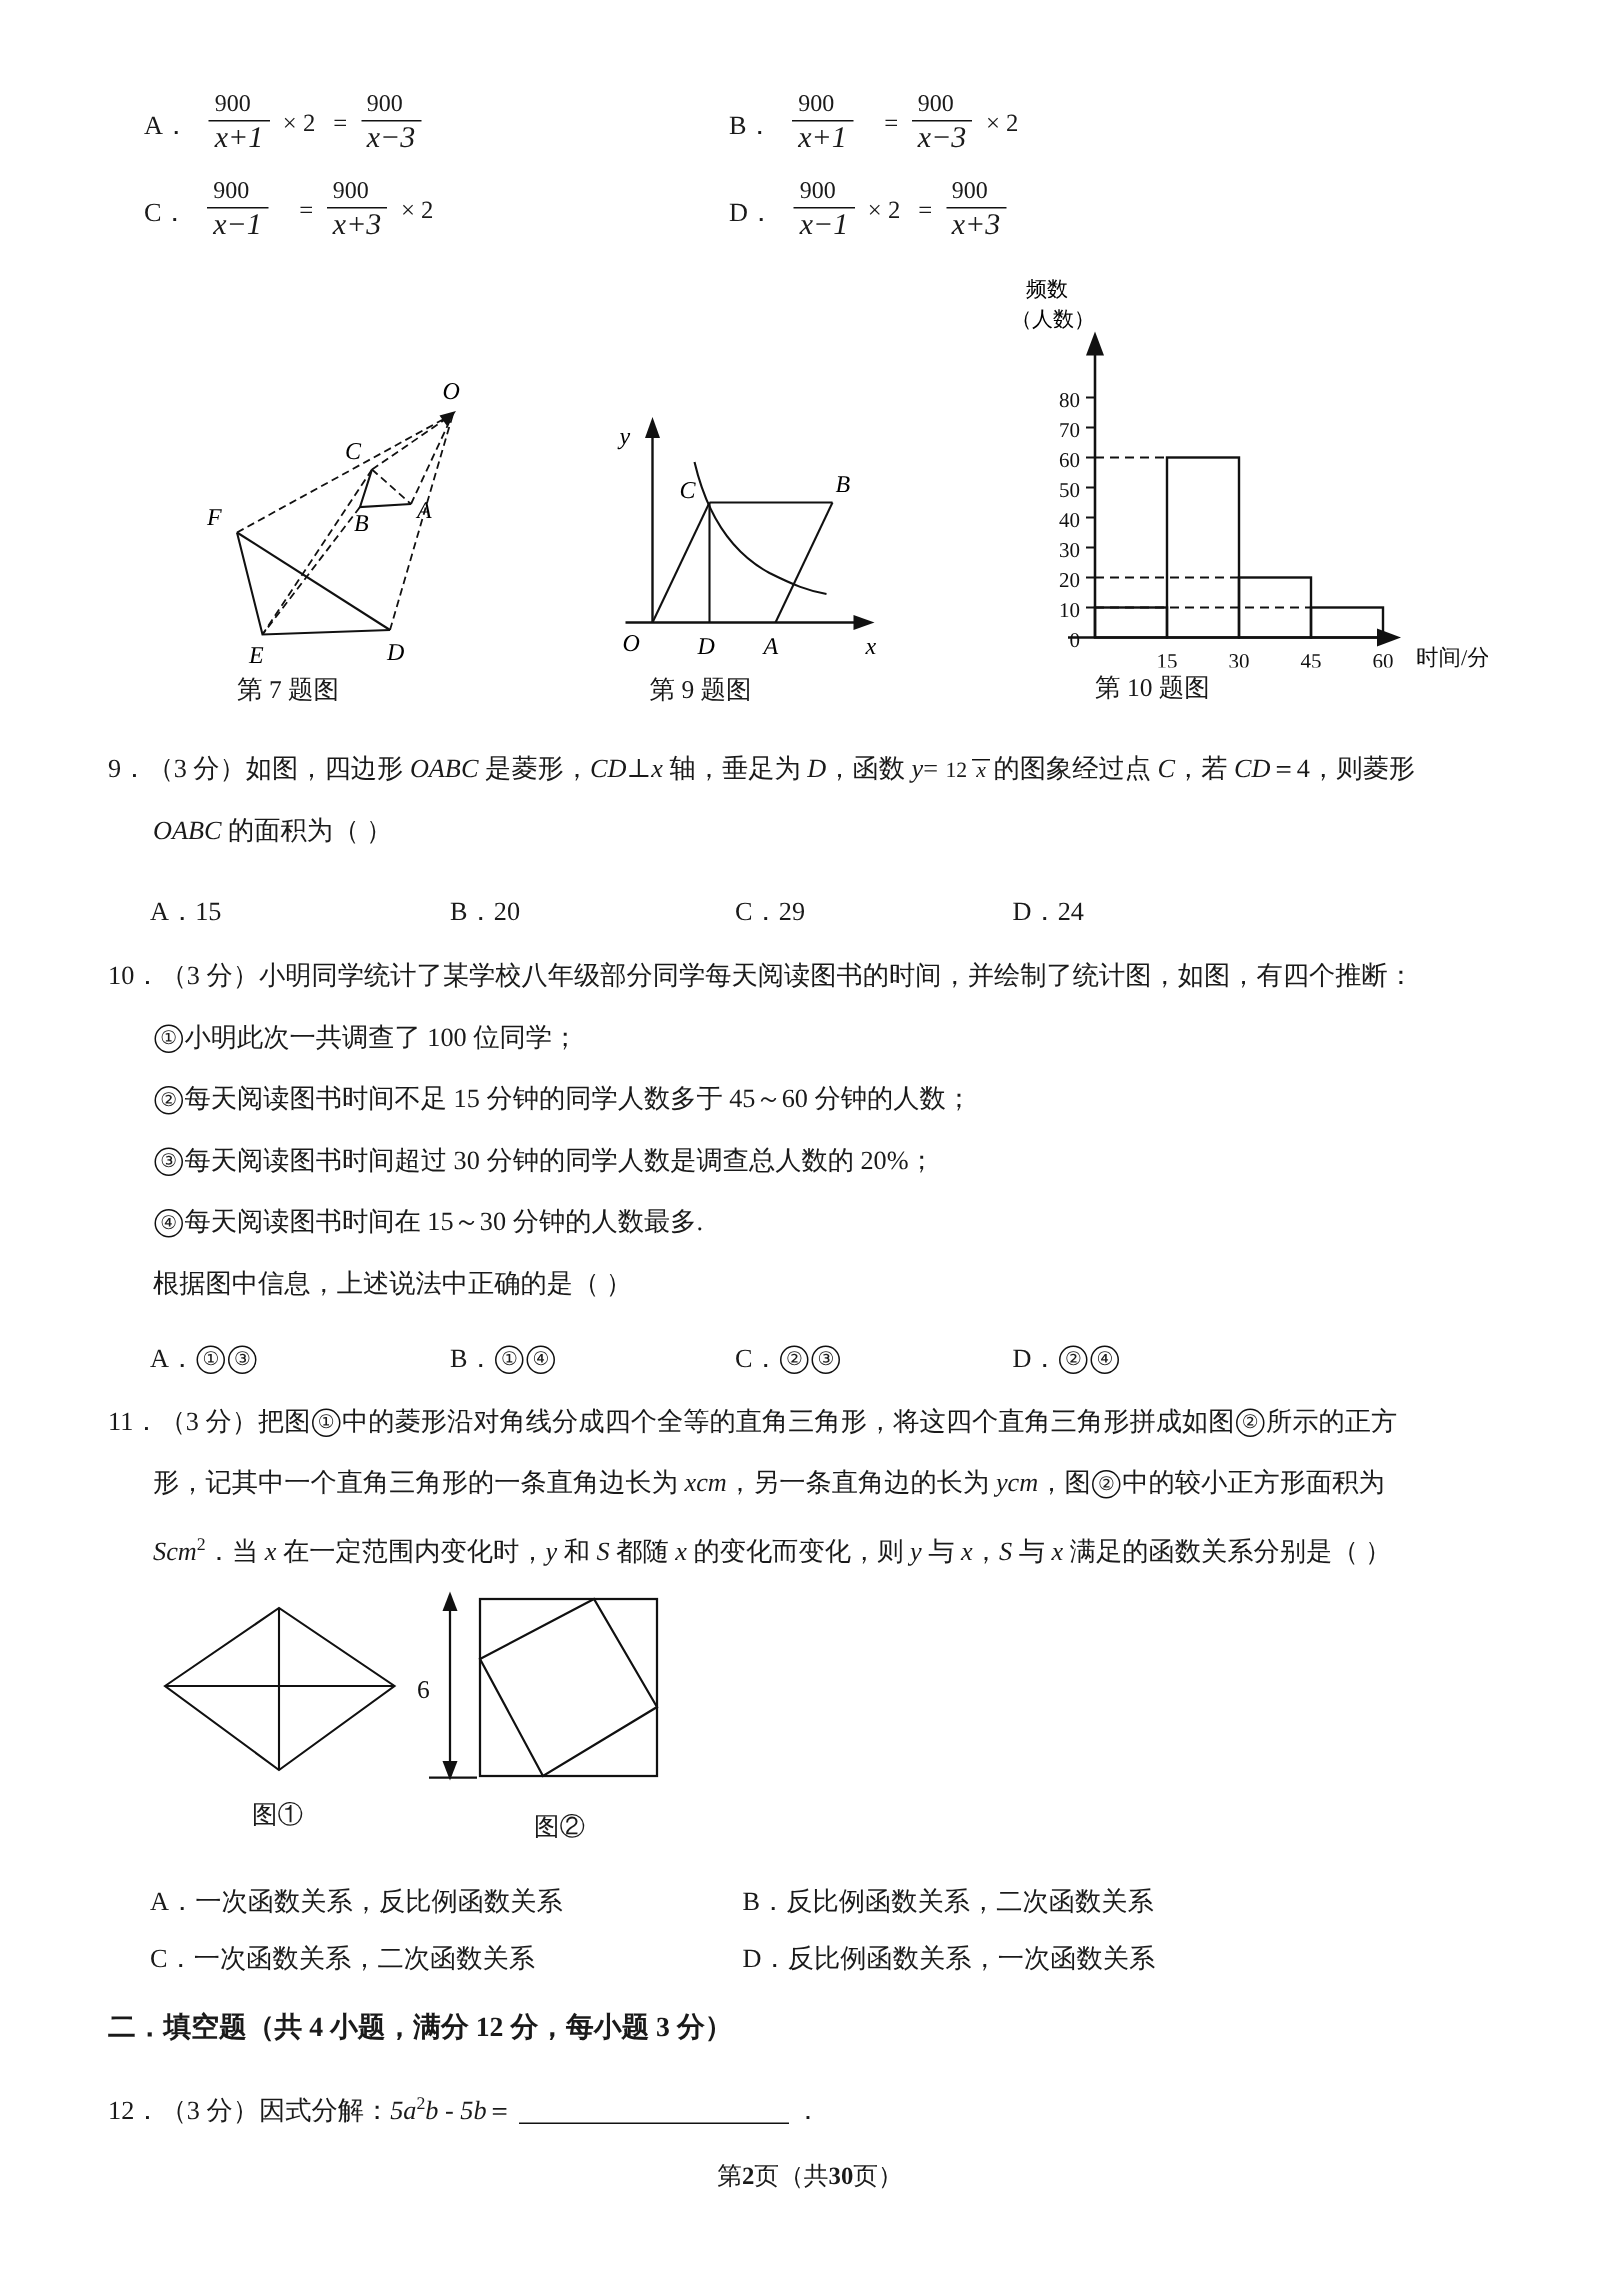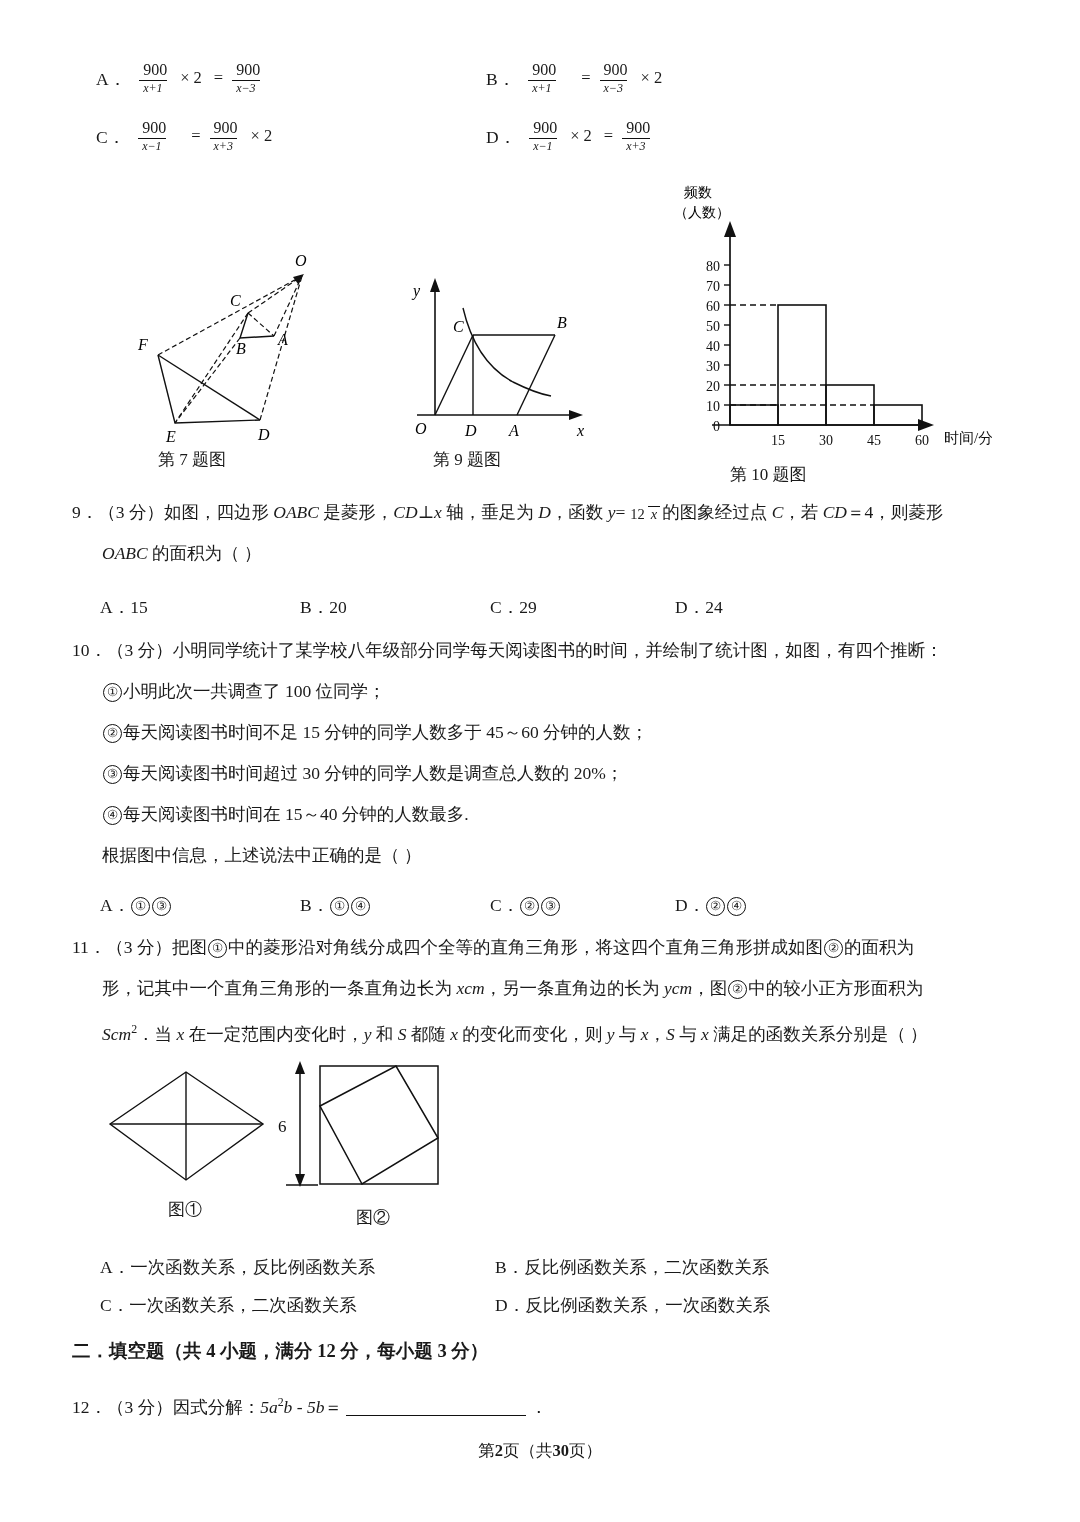--- a/index.html
+++ b/index.html
@@ -53,21 +53,21 @@
     align-items: flex-start;
     vertical-align: middle;
     margin: 0 3px;
     line-height: 1.05;
   }
   .frac .num {
     font-size: 16px;
     padding: 0 4px 1px 4px;
   }
   .frac .den {
-    font-size: 12px;
+    font-size: 20px;
     border-top: 1.4px solid #111;
     padding: 1px 4px 0 4px;
     font-style: italic;
   }
   .op { margin: 0 6px; font-size: 16.5px; }
 
   
   .figures-row {
     position: absolute;
     left: 0;
@@ -337,21 +337,21 @@
         <rect x="202" y="230" width="48" height="20" fill="none" stroke="#111" stroke-width="1.6"></rect>
 
         <g font-size="14" font-family="Liberation Serif, serif" text-anchor="middle" fill="#111">
           <text x="106" y="270">15</text>
           <text x="154" y="270">30</text>
           <text x="202" y="270">45</text>
           <text x="250" y="270">60</text>
         </g>
         <text x="272" y="268" font-size="15" font-family="Liberation Serif, serif" fill="#111">时间/分</text>
       </svg>
-      <div class="fig-caption" style="left:58px; top:272px;margin-top:16px;">第 10 题图</div>
+      <div class="fig-caption" style="left:58px; top:272px;">第 10 题图</div>
     </div>
   </div>
 
   <div class="qblock" style="top:492px;">
     <div class="qline">
       <span>9．</span><span>（3 分）</span><span>如图，四边形 </span><span class="mi">OABC</span><span> 是菱形，</span><span class="mi">CD</span><span>⊥</span><span class="mi">x</span><span> 轴，垂足为 </span><span class="mi">D</span><span>，函数 </span><span class="mi">y</span><span>=</span><span class="inline-frac">
           <span class="num">12</span>
           <span class="den">x</span>
         </span><span>的图象经过点 </span><span class="mi">C</span><span>，若 </span><span class="mi">CD</span><span>＝4，则菱形</span>
     </div>
@@ -373,36 +373,36 @@
     <div class="qline indent">
       <span class="circled">①</span><span>小明此次一共调查了 100 位同学；</span>
     </div>
     <div class="qline indent">
       <span class="circled">②</span><span>每天阅读图书时间不足 15 分钟的同学人数多于 45～60 分钟的人数；</span>
     </div>
     <div class="qline indent">
       <span class="circled">③</span><span>每天阅读图书时间超过 30 分钟的同学人数是调查总人数的 20%；</span>
     </div>
     <div class="qline indent">
-      <span class="circled">④</span><span>每天阅读图书时间在 15～40 分钟的人数最多.</span>
+      <span class="circled">④</span><span>每天阅读图书时间在 15～30 分钟的人数最多.</span>
     </div>
     <div class="qline indent">
       <span>根据图中信息，上述说法中正确的是（      ）</span>
     </div>
     <div class="opt-row" style="padding-left:28px; margin-top:10px;">
       <div><span>A．</span><span class="circled">①</span><span class="circled">③</span></div>
       <div><span>B．</span><span class="circled">①</span><span class="circled">④</span></div>
       <div><span>C．</span><span class="circled">②</span><span class="circled">③</span></div>
       <div><span>D．</span><span class="circled">②</span><span class="circled">④</span></div>
     </div>
   </div>
 
   <div class="qblock" style="top:927px;">
     <div class="qline">
-      <span>11．</span><span>（3 分）</span><span>把图</span><span class="circled">①</span><span>中的菱形沿对角线分成四个全等的直角三角形，将这四个直角三角形拼成如图</span><span class="circled">②</span><span>的面积为</span>
+      <span>11．</span><span>（3 分）</span><span>把图</span><span class="circled">①</span><span>中的菱形沿对角线分成四个全等的直角三角形，将这四个直角三角形拼成如图</span><span class="circled">②</span><span>所示的正方</span>
     </div>
     <div class="qline indent">
       <span>形，记其中一个直角三角形的一条直角边长为 </span><span class="mi">xcm</span><span>，另一条直角边的长为 </span><span class="mi">ycm</span><span>，图</span><span class="circled">②</span><span>中的较小正方形面积为</span>
     </div>
     <div class="qline indent">
       <span class="mi">Scm</span><sup>2</sup><span>．当 </span><span class="mi">x</span><span> 在一定范围内变化时，</span><span class="mi">y</span><span> 和 </span><span class="mi">S</span><span> 都随 </span><span class="mi">x</span><span> 的变化而变化，则 </span><span class="mi">y</span><span> 与 </span><span class="mi">x</span><span>，</span><span class="mi">S</span><span> 与 </span><span class="mi">x</span><span> 满足的函数关系分别是（      ）</span>
     </div>
   </div>
 
   <div class="fig" style="left:100px; top:1062px;">

